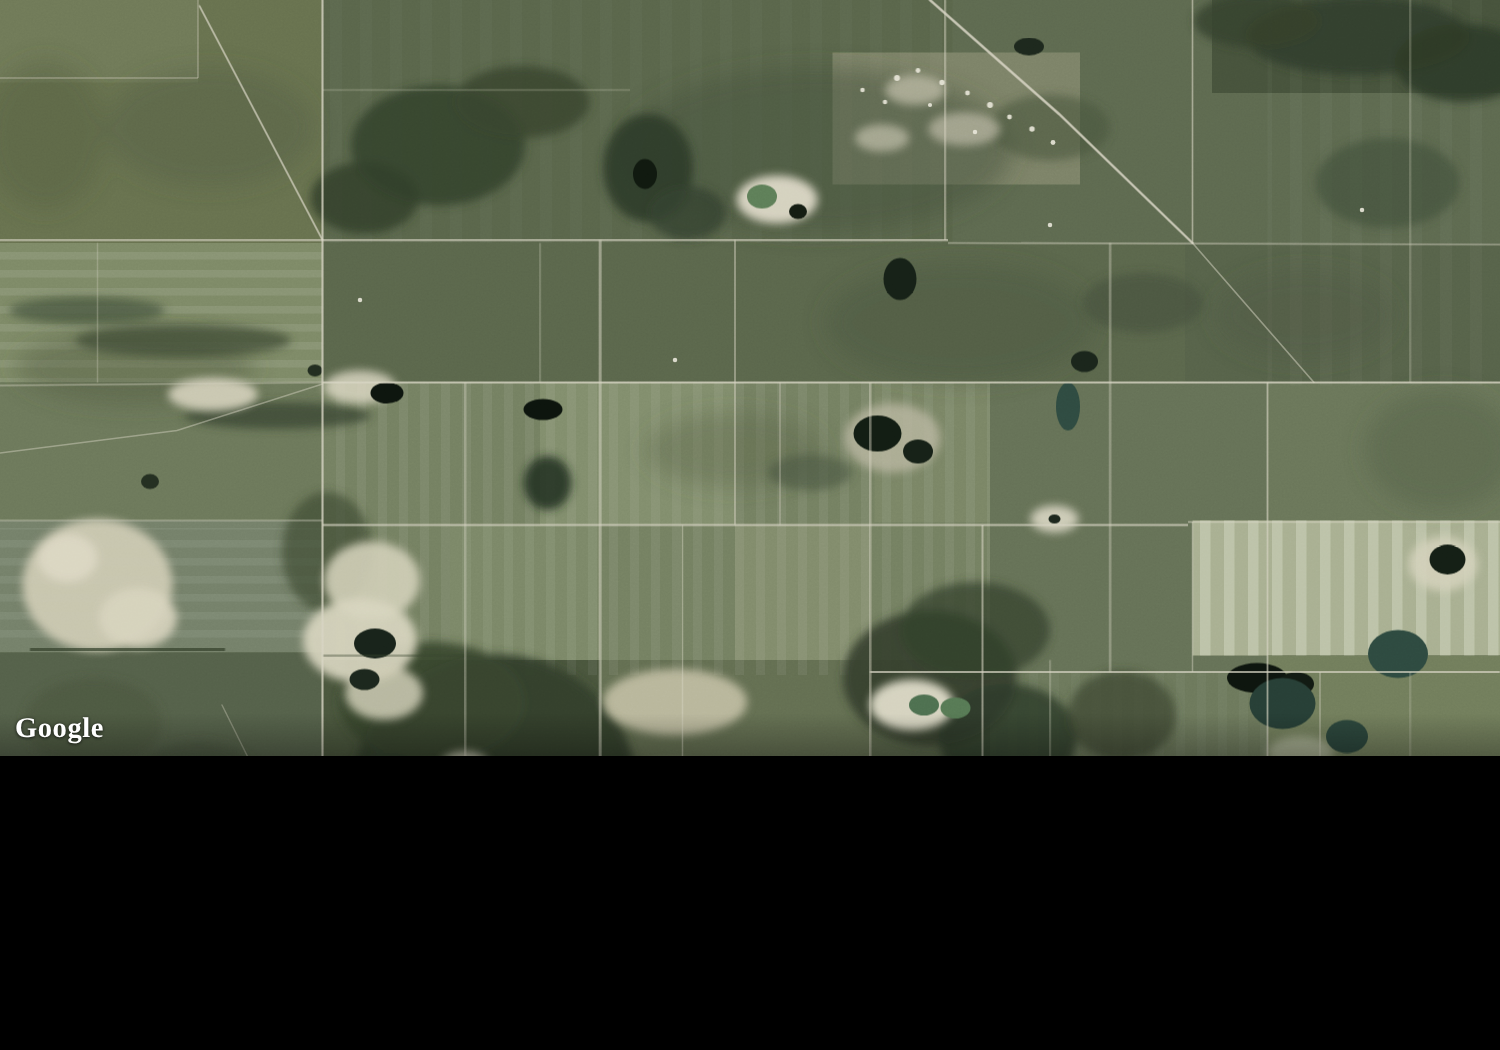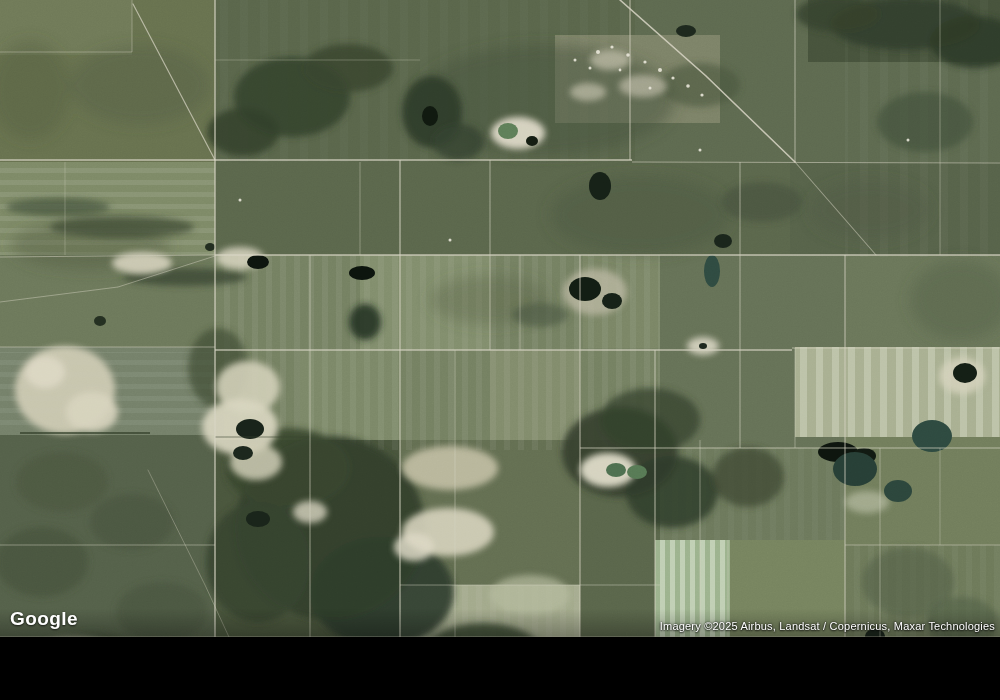--- a/index.html
+++ b/index.html
@@ -1,21 +1,21 @@
 <!DOCTYPE html>
 <html><head>
 <meta charset="utf-8">
 <style>
   html, body { margin: 0; padding: 0; background: #000; }
   .stage {
     position: relative;
     width: 1000px;
-    height: 637px;
+    height: 504px;
     overflow: hidden;
-    font-family: Liberation Sans, sans-serif;
+    font-family: Liberation Serif, serif;
     cursor: grab;
   }
   .stage svg { display: block; width: 1000px; height: 700px; }
   .bottom-scrim {
     position: absolute;
     left: 0; right: 0; bottom: 0;
     height: 28px;
     background: linear-gradient(to bottom, rgba(0,0,0,0), rgba(0,0,0,0.28));
     pointer-events: none;
   }
@@ -294,14 +294,13 @@
         <circle cx="908" cy="140" r="1.5" fill="#e9e7d9" opacity="0.9"></circle>
         <circle cx="240" cy="200" r="1.5" fill="#e9e7d9" opacity="0.9"></circle>
       </g>
     <rect id="grain-rect" x="0" y="0" width="1000" height="700" filter="url(#grain)" opacity="0.07" style="mix-blend-mode:overlay"></rect>
   </svg>
 
   <div class="bottom-scrim"></div>
 
   <div class="google-logo">Google</div>
 
-  <div class="attribution">Imagery ©2025 Airbus, Landsat / Copernicus, Maxar Technologies</div>
 </div>
 
 </body></html>

